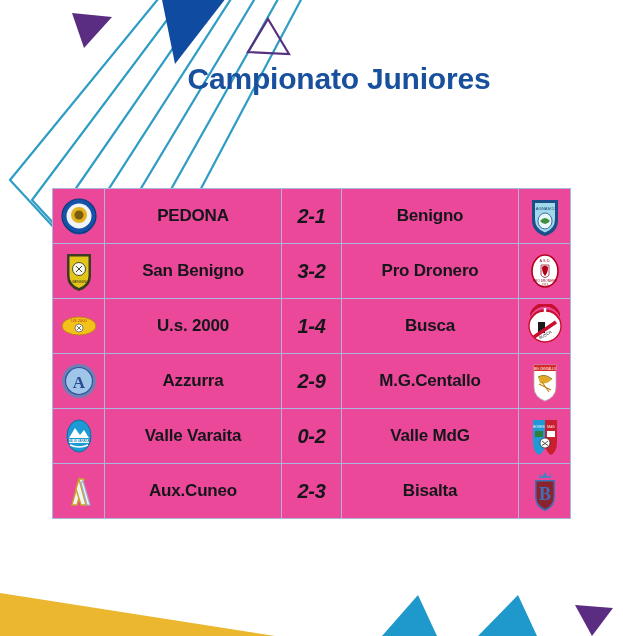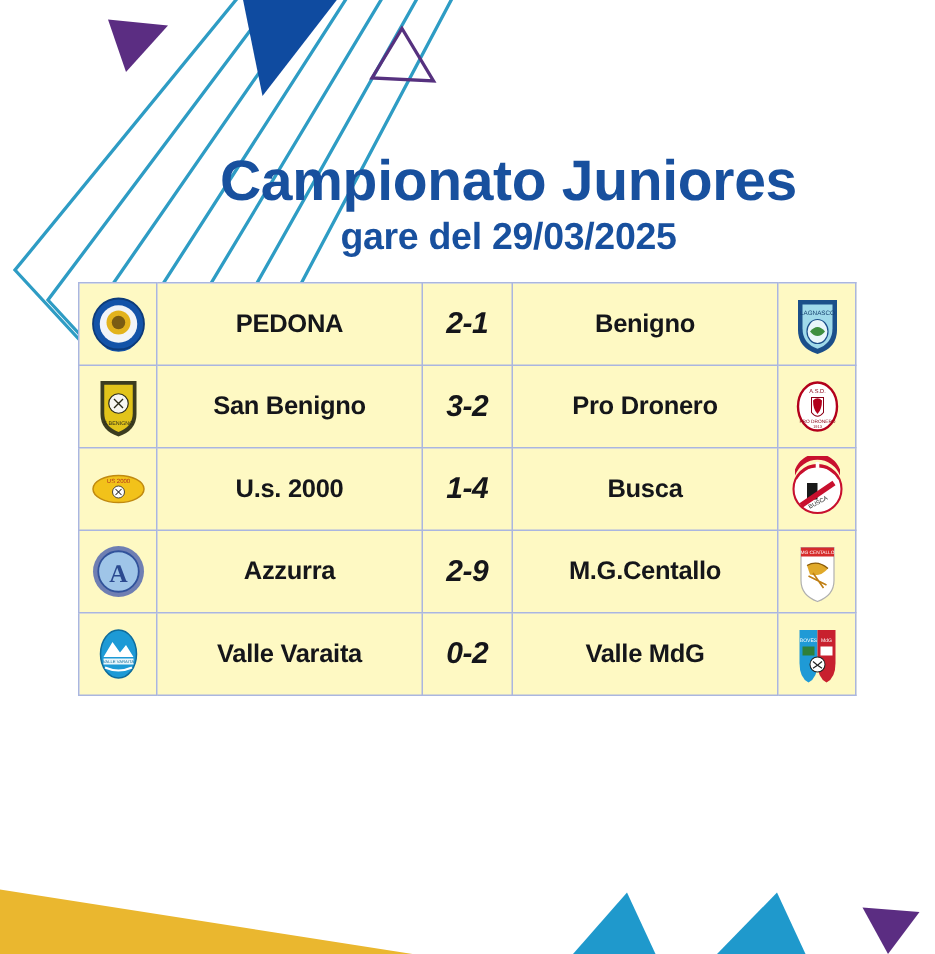--- a/index.html
+++ b/index.html
@@ -24,27 +24,26 @@
 
   
   .title-block {
     position: absolute;
     left: 0; top: 62px;
     width: 623px;
     text-align: center;
     padding-left: 55px;
   }
   .title-main {
-    font-size: 38px;
+    font-size: 30px;
     font-weight: bold;
     color: #18509e;
     letter-spacing: -0.2px;
     line-height: 1.12;
     white-space: nowrap;
-    margin-top: 38px;
   }
   .title-sub {
     font-size: 25px;
     font-weight: bold;
     color: #18509e;
     letter-spacing: -0.2px;
     line-height: 1.18;
     margin-top: 1px;
     white-space: nowrap;
   }
@@ -56,21 +55,21 @@
     width: 519px;
     border-collapse: collapse;
     background: #ffffff;
     table-layout: fixed;
   }
   #results-table td {
     border: 1px solid #aab6e0;
     height: 55px;
     vertical-align: middle;
     text-align: center;
-    background: #fef9c3;
+    background: #ec4899;
   }
   .col-logo  { width: 52px; }
   .col-home  { width: 177px; }
   .col-score { width: 60px; }
   .col-away  { width: 177px; }
 
   .team-name {
     font-size: 17px;
     font-weight: bold;
     color: #15161a;
@@ -113,21 +112,20 @@
 
     <polygon points="158,-20 240,-20 175,64" fill="#0f4ba0"></polygon>
 
     <polygon points="72,13 112,17 84,48" fill="#5b2d82"></polygon>
 
     <polygon points="268,19 289,54 248,52" fill="none" stroke="#56317f" stroke-width="2.2"></polygon>
   </svg>
 
   <div class="title-block">
     <div class="title-main">Campionato Juniores</div>
-    <div class="title-sub">gare del 29/03/2025</div>
   </div>
 
   <table id="results-table">
     <colgroup>
       <col class="col-logo">
         <col class="col-home">
         <col class="col-score">
         <col class="col-away">
         <col class="col-logo">
     </colgroup>
@@ -284,20 +282,46 @@
             <text x="14" y="14" font-size="3.4" fill="#ffffff" text-anchor="middle" font-family="Liberation Sans, sans-serif">BOVES</text>
             <text x="26" y="14" font-size="3.4" fill="#ffffff" text-anchor="middle" font-family="Liberation Sans, sans-serif">MdG</text>
             <rect x="10" y="17" width="8" height="6" fill="#2f7f3a"></rect>
             <rect x="22" y="17" width="8" height="6" fill="#ffffff"></rect>
             <circle cx="20" cy="29" r="5" fill="#ffffff" stroke="#222" stroke-width="0.7"></circle>
             <path d="M17 27 L20 29.5 L23 27 M17 31.5 L20 29.5 L23 31.5" stroke="#222" stroke-width="0.8" fill="none"></path>
           </svg>
         </td>
       </tr>
 
+      <tr>
+        <td class="crest-cell">
+          <svg class="crest" viewBox="0 0 40 45">
+            <path d="M13 36 L20 10 L25 10 L18 36 Z" fill="#f3f3f3" stroke="#c9a227" stroke-width="1.4"></path>
+            <path d="M20 10 L27 36 L22 36 L17 20 Z" fill="#f3f3f3" stroke="#c9a227" stroke-width="1.4"></path>
+            <path d="M24 12 L31 36 L28 36 L22 14 Z" fill="#eef1f7" stroke="#9fb0cc" stroke-width="1.2"></path>
+          </svg>
+        </td>
+        <td>
+          <span class="team-name">Aux.Cuneo</span>
+        </td>
+        <td>
+          <span class="score">2-3</span>
+        </td>
+        <td>
+          <span class="team-name">Bisalta</span>
+        </td>
+        <td class="crest-cell">
+          <svg class="crest" viewBox="0 0 40 45">
+            <path d="M14 9 L14 5 L17 8 L20 3 L23 8 L26 5 L26 9 Z" fill="#4a7fc1"></path>
+            <path d="M10 11 H30 V28 Q30 38 20 42 Q10 38 10 28 Z" fill="#3f6fb5"></path>
+            <path d="M11.5 12.5 H28.5 V27.5 Q28.5 36.5 20 40 Q11.5 36.5 11.5 27.5 Z" fill="#8b2230"></path>
+            <text x="20" y="31" font-size="18" fill="#3f6fb5" text-anchor="middle" font-family="Liberation Serif, serif" font-weight="bold">B</text>
+          </svg>
+        </td>
+      </tr>
 
     </tbody>
   </table>
 
   <svg class="deco" id="deco-bottom" viewBox="0 0 623 81" xmlns="http://www.w3.org/2000/svg">
     <polygon points="0,38 275,81 0,81" fill="#eab72f"></polygon>
     <polygon points="418,40 437,81 382,81" fill="#1f99cc"></polygon>
     <polygon points="518,40 537,81 478,81" fill="#1f99cc"></polygon>
     <polygon points="575,50 613,53 592,81" fill="#5b2d82"></polygon>
   </svg>

